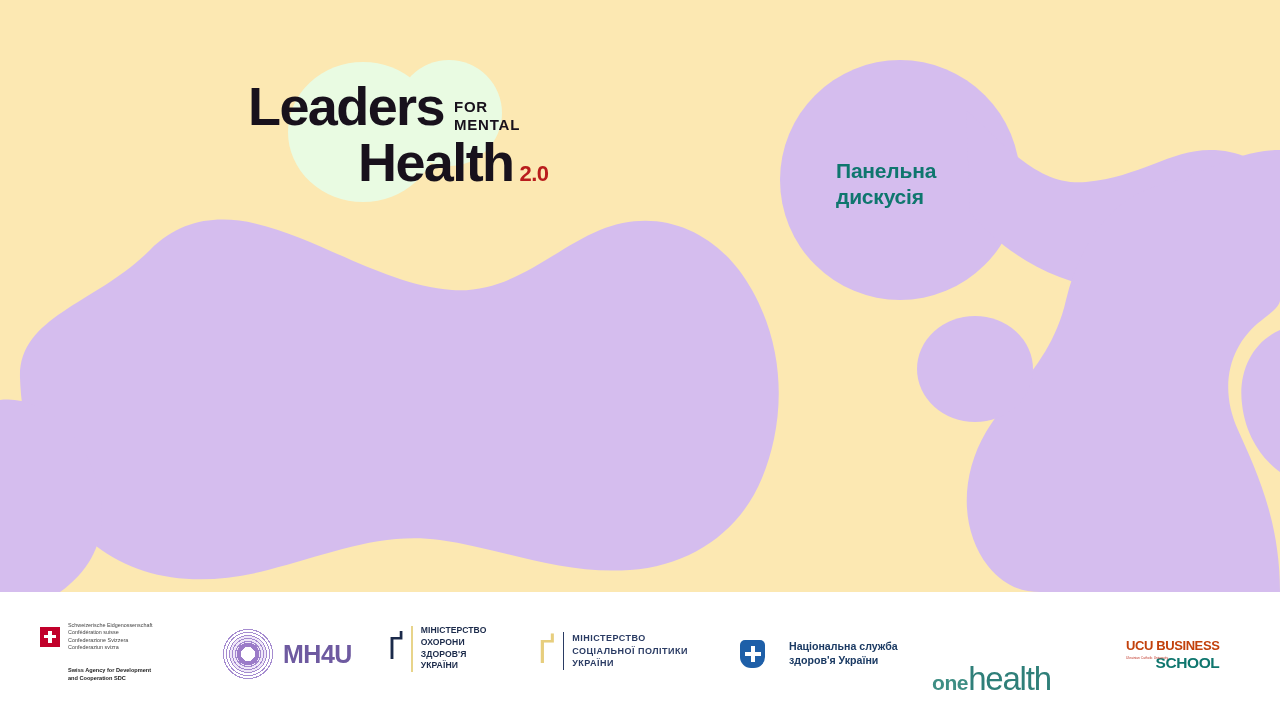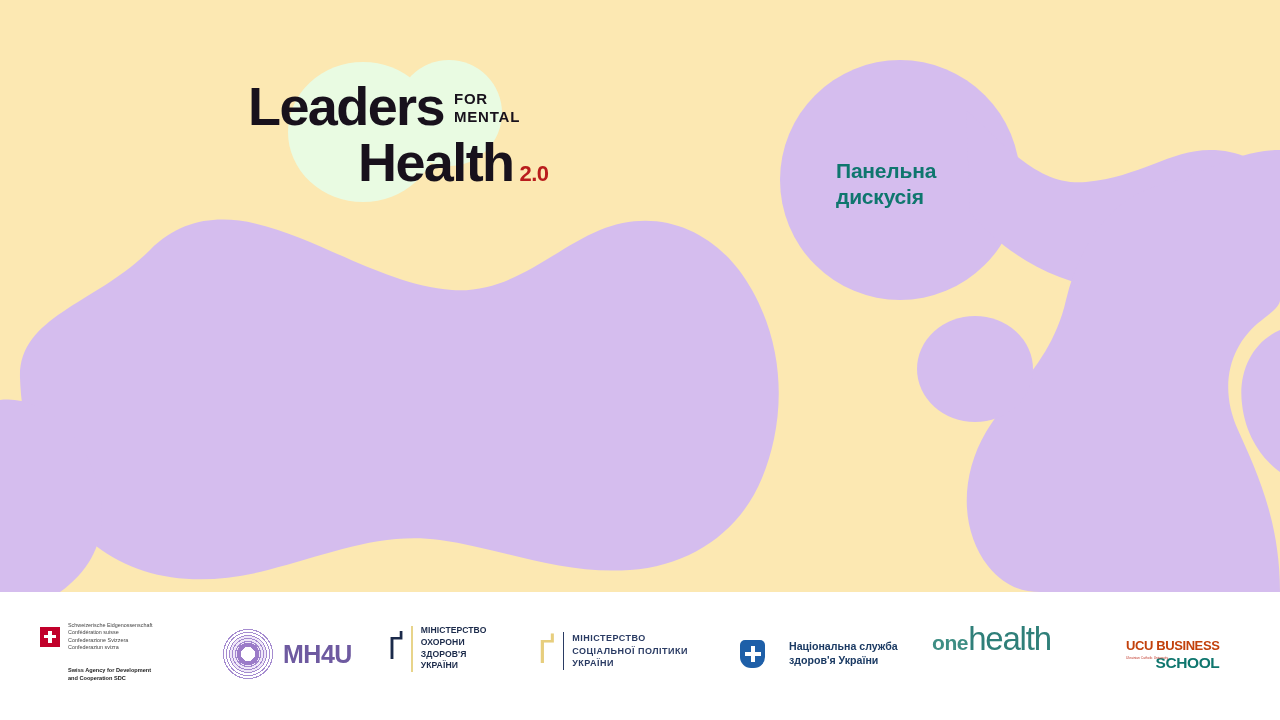--- a/index.html
+++ b/index.html
@@ -44,21 +44,21 @@
   }
   .brand-blob.b2 {
     left: 148px;
     top: -2px;
     width: 106px;
     height: 106px;
   }
   .brand-row {
     position: absolute;
     display: flex;
-    align-items: flex-start;
+    align-items: flex-end;
   }
   .brand-row-1 { left: 0px; top: 16px; }
   .brand-row-2 { left: 110px; top: 72px; align-items: baseline; }
   .brand-word {
     font-family: "Liberation Sans", sans-serif;
     font-weight: bold;
     font-size: 54px;
     line-height: 56px;
     letter-spacing: -1.6px;
     color: #18111C;
@@ -232,21 +232,21 @@
   .shield::after  { left: 4.6px; top: 11.5px; width: 16px; height: 4px; }
   .nszu-txt {
     margin-left: 24px;
     font-size: 10.6px;
     line-height: 13.6px;
     font-weight: bold;
     color: #1B3A63;
     white-space: nowrap;
   }
   
-  #logo-onehealth { left: 932px; top: 620px; align-items: baseline; justify-content: center; }
+  #logo-onehealth { left: 932px; top: 660px; align-items: baseline; justify-content: center; }
   .oh-one {
     font-size: 21px;
     font-weight: bold;
     letter-spacing: -0.4px;
     color: #3E8E84;
   }
   .oh-health {
     font-size: 33px;
     letter-spacing: -1.2px;
     color: #2F7F79;

